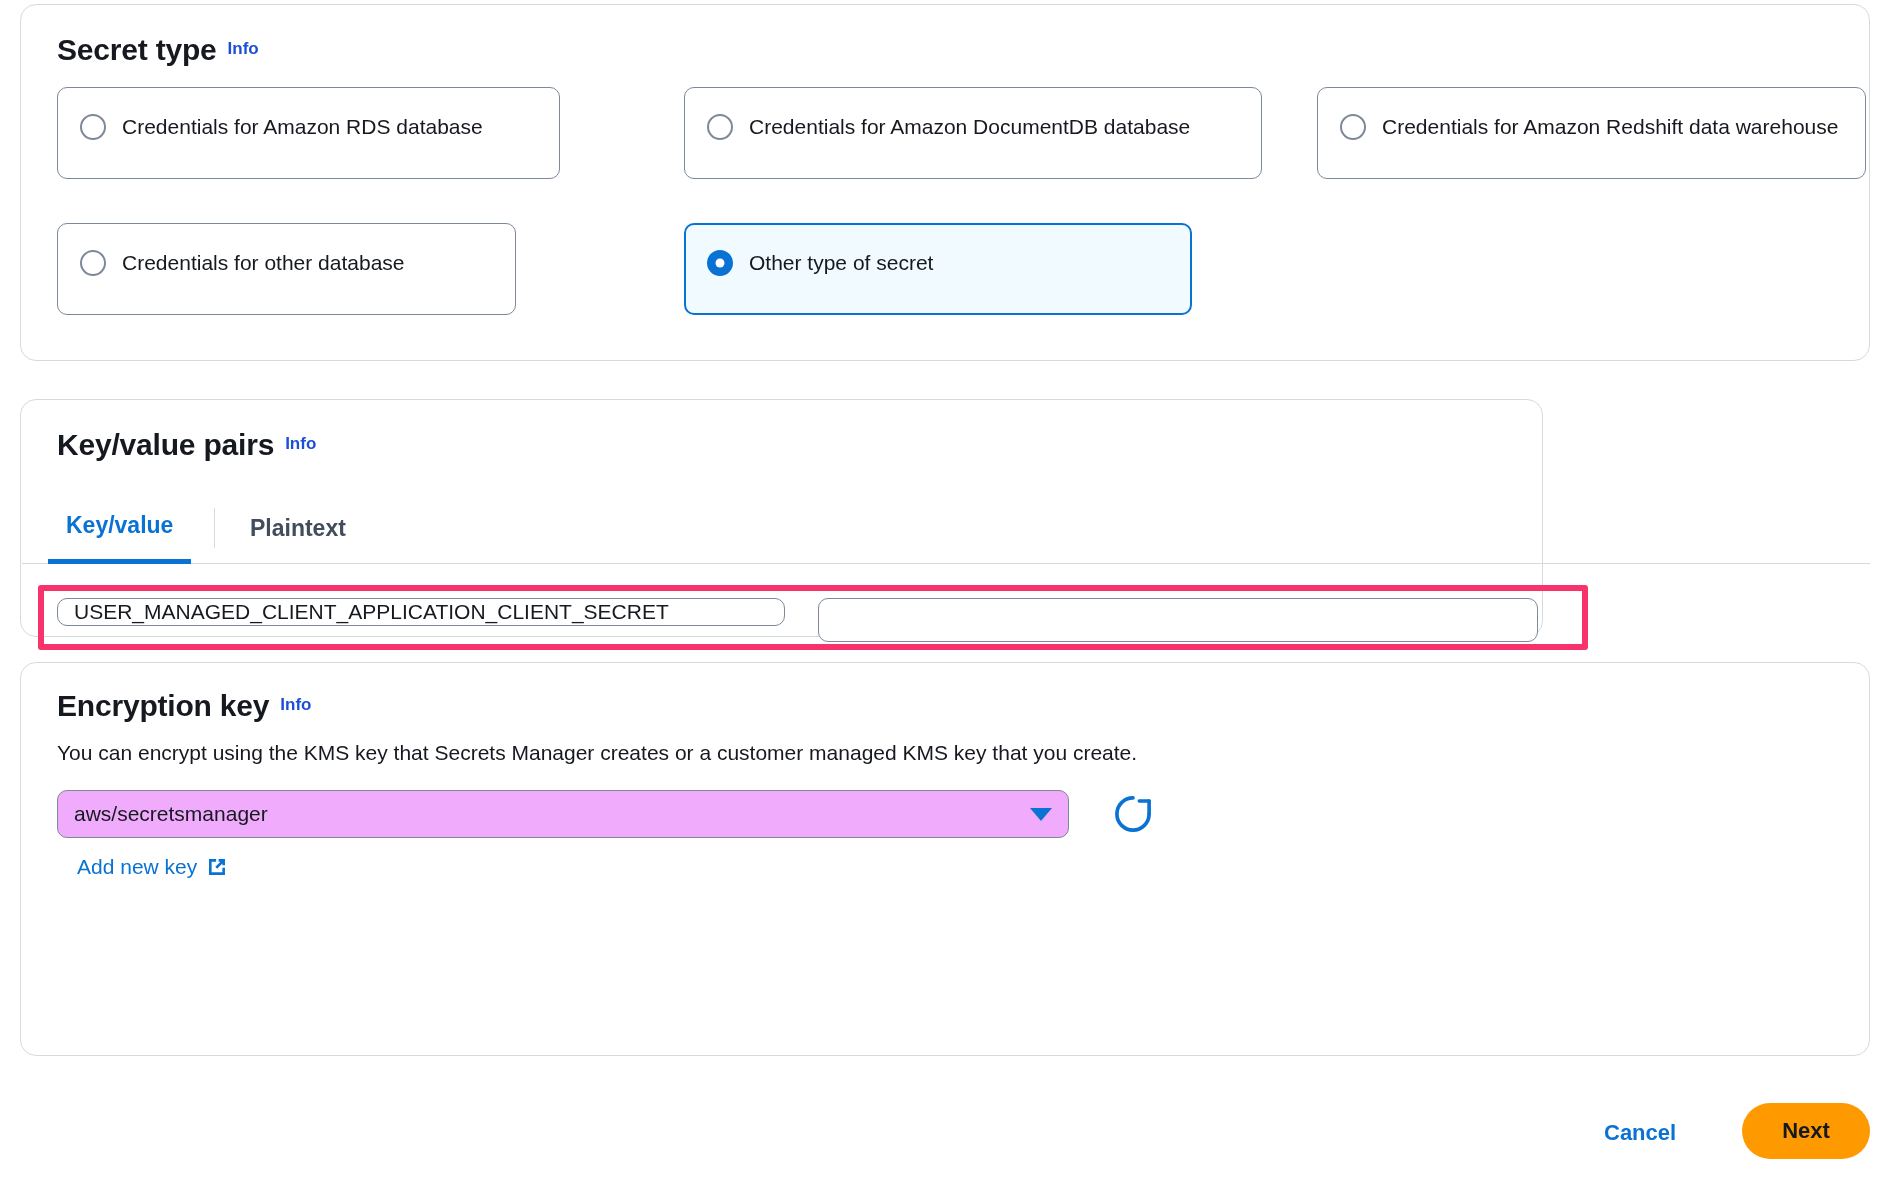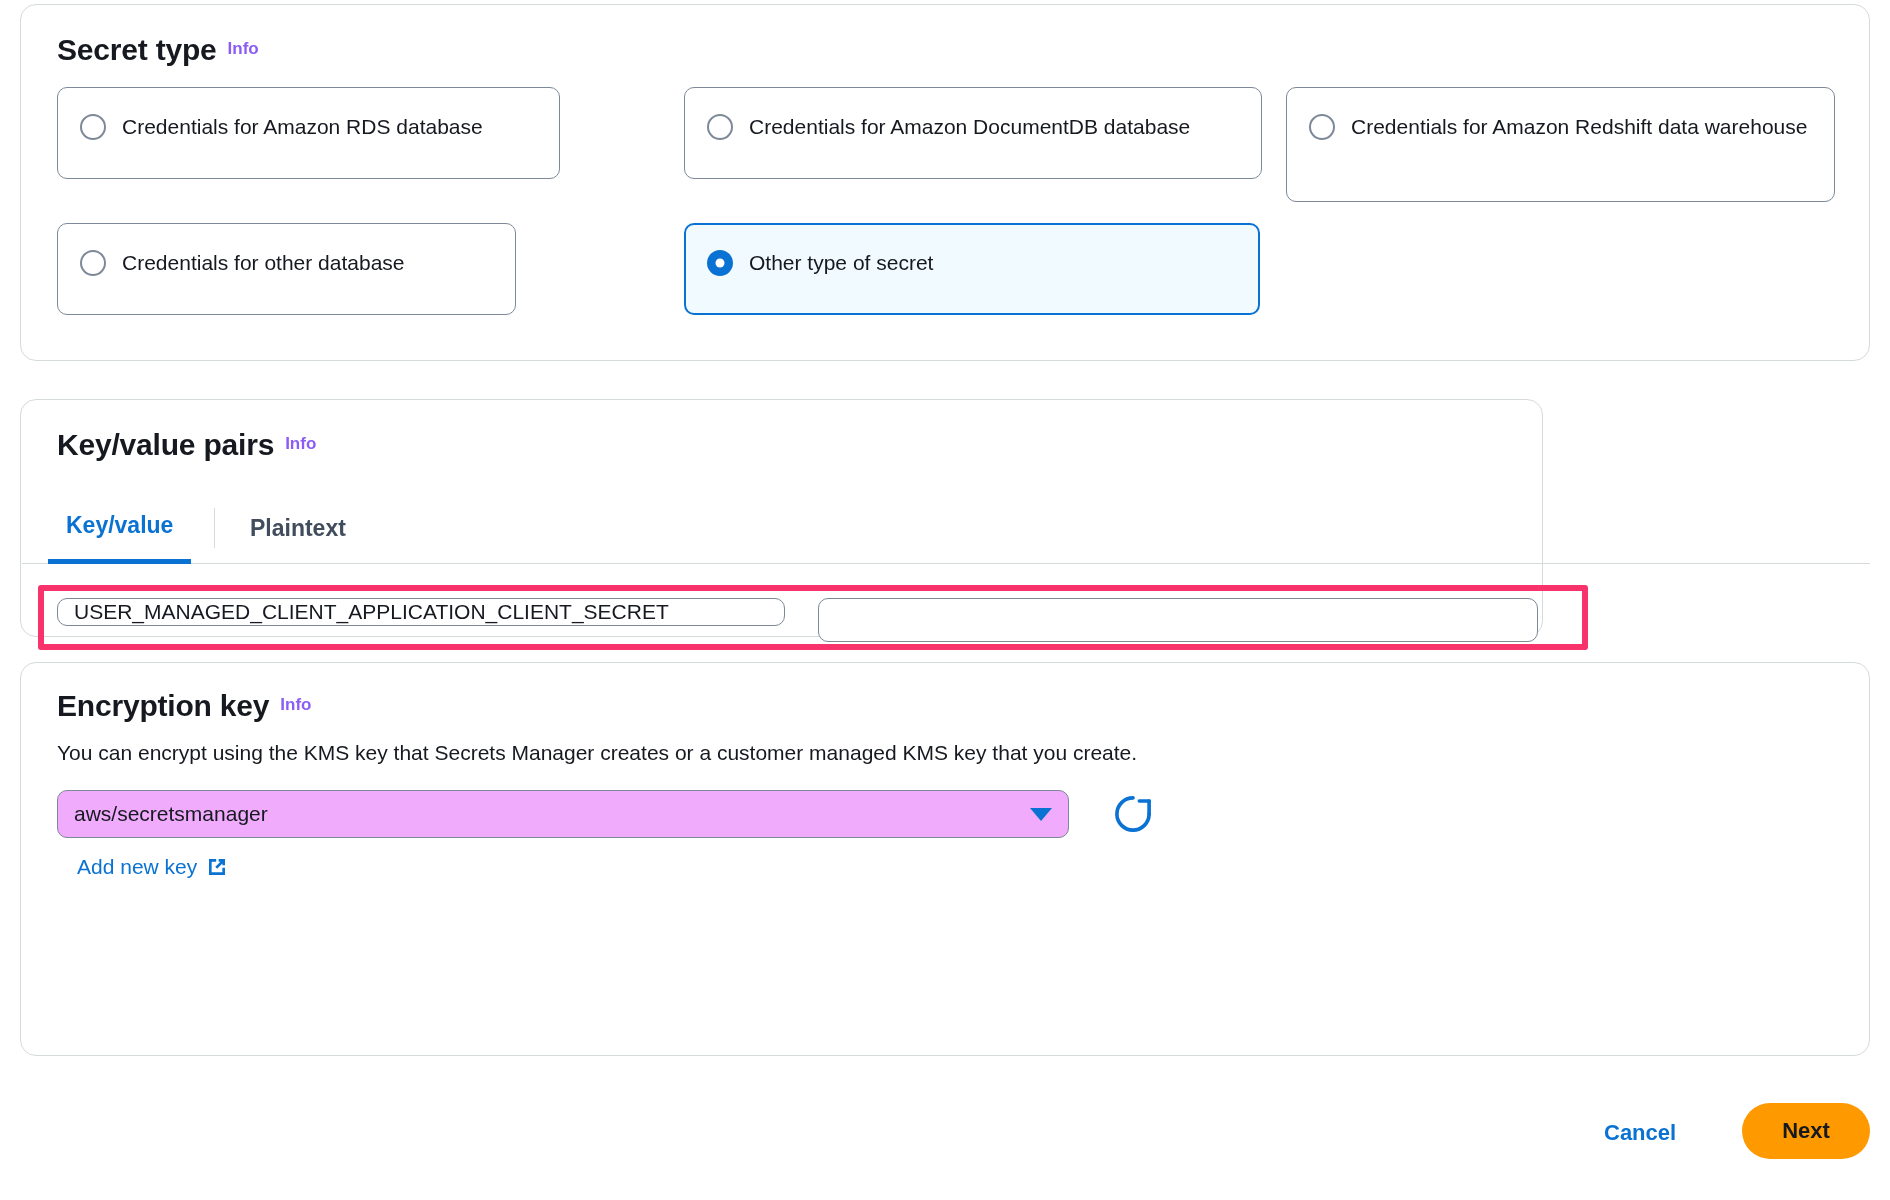--- a/index.html
+++ b/index.html
@@ -35,21 +35,21 @@
     font-weight: bold;
     letter-spacing: -0.2px;
     color: #16191f;
     display: inline-block;
     vertical-align: baseline;
   }
 
   .info-link {
     font-size: 17px;
     font-weight: bold;
-    color: #8b5cf6;
+    color: #1d4ed8;
     margin-left: 11px;
     cursor: pointer;
     vertical-align: 6px;
     display: inline-block;
   }
 
   
   #secret-type-panel {
     left: 20px;
     top: 4px;
@@ -360,39 +360,39 @@
 
     <div class="tile" style="left:663px; top:82px; width:578px; height:92px;">
       <div class="tile-inner">
         <span class="radio"></span>
         <span class="tile-text">
           <span class="tile-label">Credentials for Amazon DocumentDB database</span>
         </span>
       </div>
     </div>
 
-    <div class="tile" style="left:1265px; top:82px; width:549px; height:115px;">
+    <div class="tile" style="left:1296px; top:82px; width:549px; height:92px;">
       <div class="tile-inner">
         <span class="radio"></span>
         <span class="tile-text">
           <span class="tile-label">Credentials for Amazon Redshift data warehouse</span>
         </span>
       </div>
     </div>
 
     <div class="tile" style="left:36px; top:218px; width:459px; height:92px;">
       <div class="tile-inner">
         <span class="radio"></span>
         <span class="tile-text">
           <span class="tile-label">Credentials for other database</span>
         </span>
       </div>
     </div>
 
-    <div class="tile selected" style="left:663px; top:218px; width:576px; height:92px;">
+    <div class="tile selected" style="left:663px; top:218px; width:508px; height:92px;">
       <div class="tile-inner">
         <span class="radio on"></span>
         <span class="tile-text">
           <span class="tile-label">Other type of secret</span>
         </span>
       </div>
     </div>
 
   </section>
 

